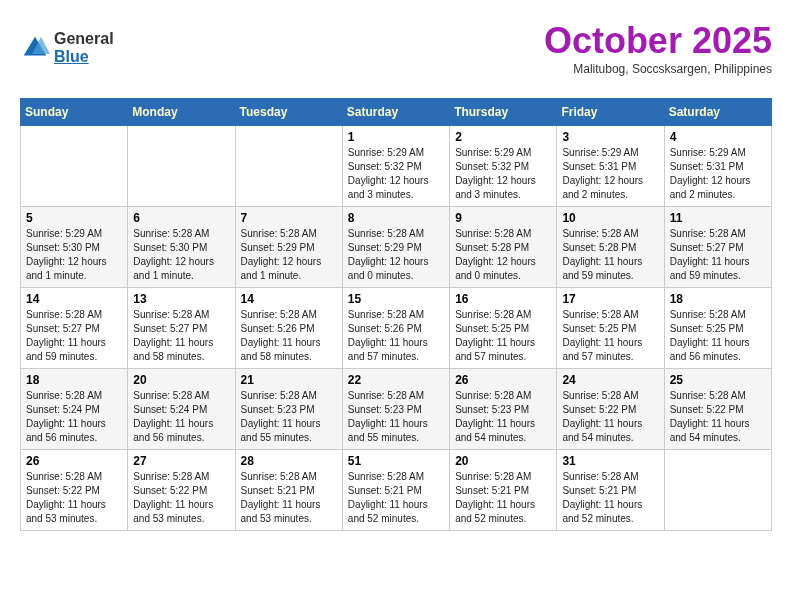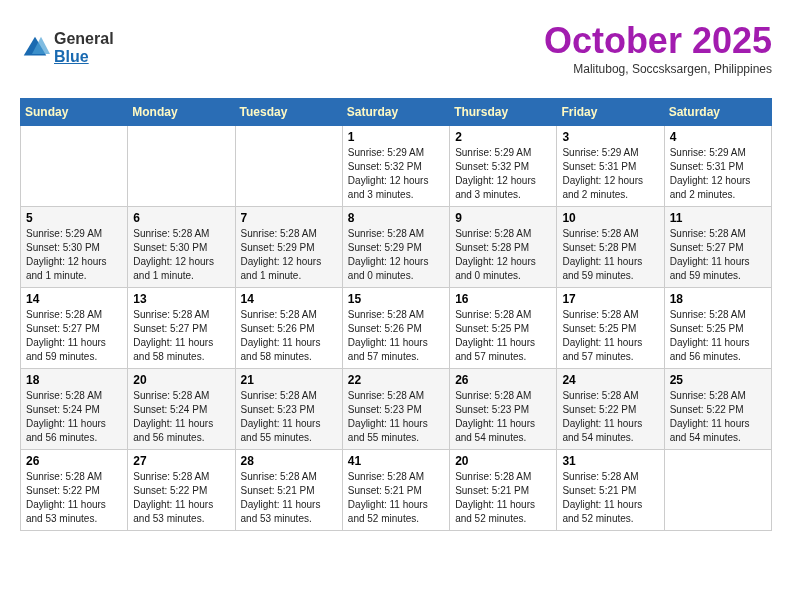--- a/index.html
+++ b/index.html
@@ -300,21 +300,21 @@
 Sunset: 5:22 PM
 Daylight: 11 hours and 53 minutes.</div>
         </td>
         <td>
           <span class="day-number">28</span>
           <div class="day-info" style="white-space: pre-line;">Sunrise: 5:28 AM
 Sunset: 5:21 PM
 Daylight: 11 hours and 53 minutes.</div>
         </td>
         <td>
-          <span class="day-number">41</span>
+          <span class="day-number">51</span>
           <div class="day-info" style="white-space: pre-line;">Sunrise: 5:28 AM
 Sunset: 5:21 PM
 Daylight: 11 hours and 52 minutes.</div>
         </td>
         <td>
           <span class="day-number">20</span>
           <div class="day-info" style="white-space: pre-line;">Sunrise: 5:28 AM
 Sunset: 5:21 PM
 Daylight: 11 hours and 52 minutes.</div>
         </td>

